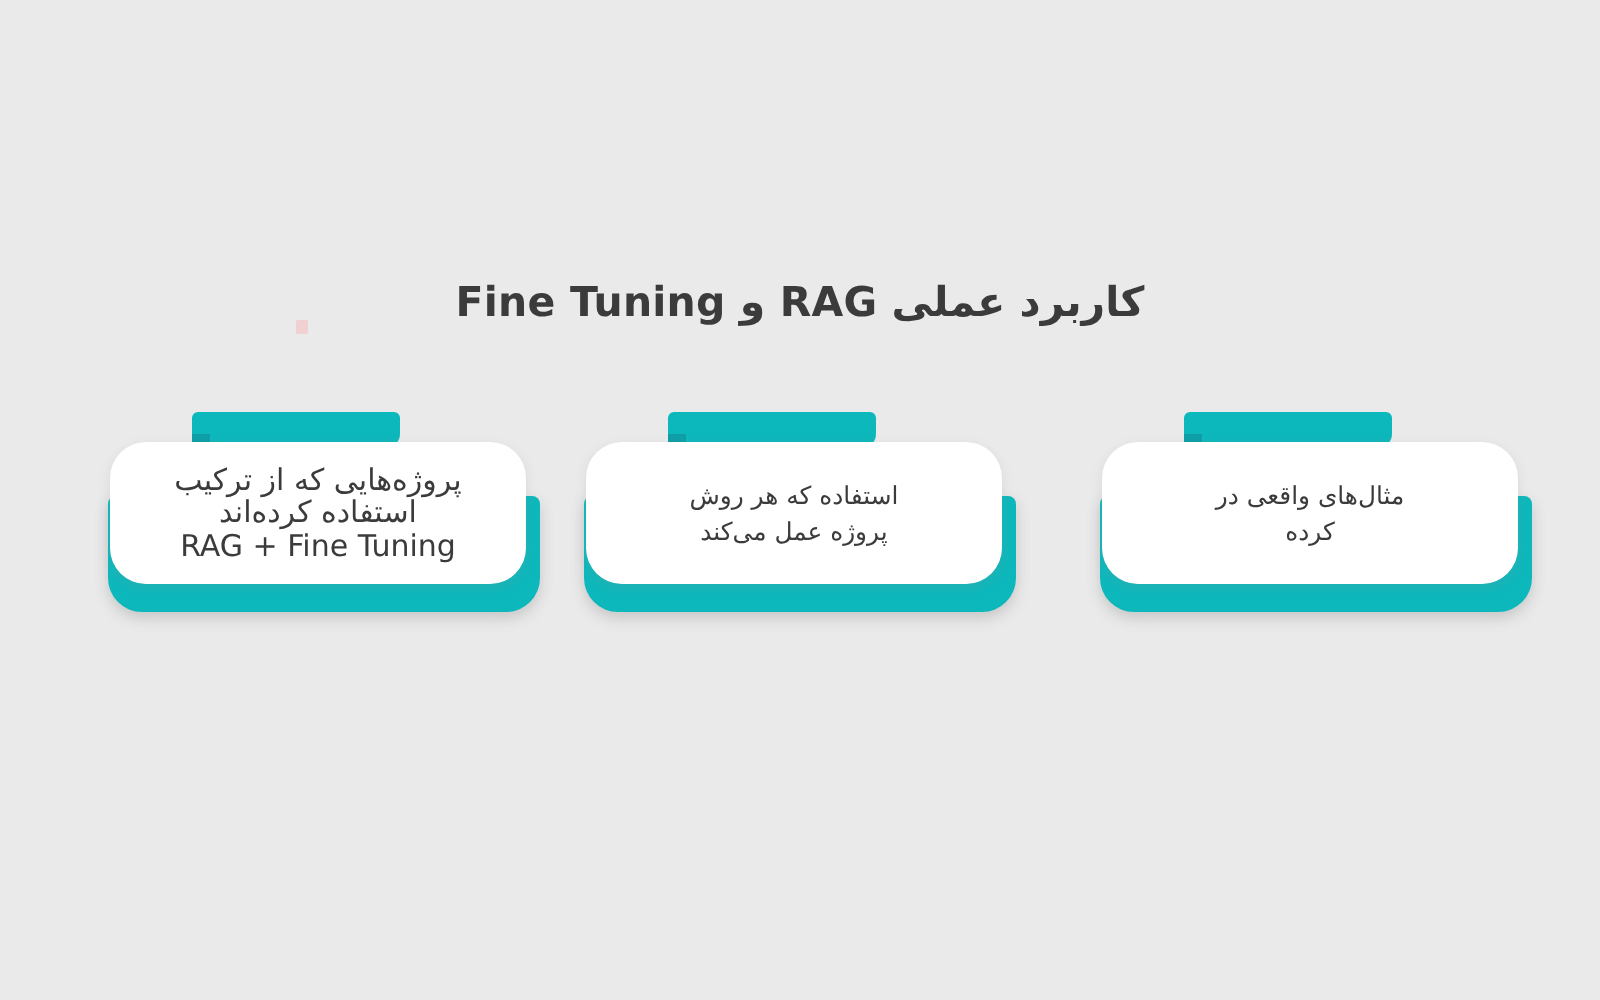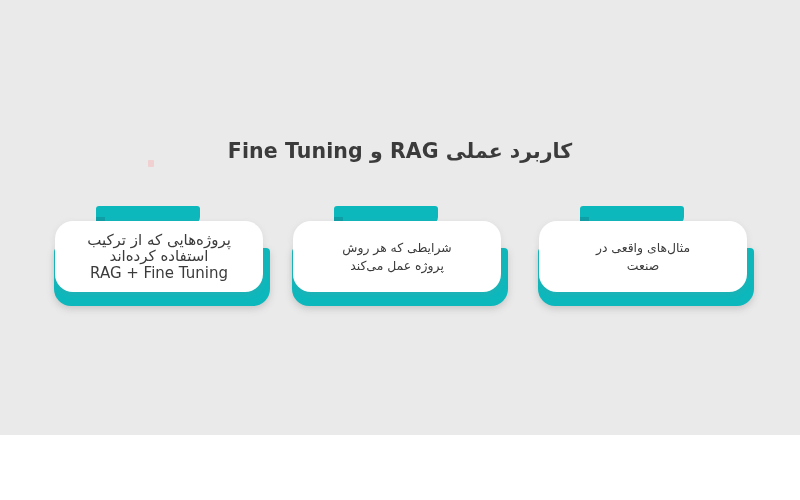--- a/index.html
+++ b/index.html
@@ -11,21 +11,21 @@
   body {
     width: 800px;
     height: 500px;
     overflow: hidden;
     font-family: "DejaVu Sans", "Liberation Sans", sans-serif;
   }
 
   #slide {
     position: relative;
     width: 800px;
-    height: 435px;
+    height: 500px;
     background: #eaeaea;
     overflow: hidden;
   }
 
   
   #speck {
     position: absolute;
     left: 148px;
     top: 160px;
     width: 6px;
@@ -62,21 +62,21 @@
 
   .card {
     position: absolute;
     top: 204px;
     width: 216px;
     height: 104px;
   }
 
   .card-1 { left: 54px;  }
   .card-2 { left: 292px; }
-  .card-3 { left: 538px; }
+  .card-3 { left: 550px; }
 
   
   .card-frame {
     position: absolute;
     left: 0px;
     top: 44px;
     width: 216px;
     height: 58px;
     background: #0db8bc;
     border-radius: 4px 4px 17px 17px;
@@ -164,35 +164,35 @@
       </div>
     </div>
 
     <div class="card card-2">
       <div class="card-frame"></div>
       <div class="card-tab"></div>
       <div class="card-tab-notch"></div>
       <div class="card-panel">
         <div class="card-text">
           <div>
-            <div>شرایطی که هر روش</div>
+            <div>استفاده که هر روش</div>
             <div>پروژه عمل می‌کند</div>
           </div>
         </div>
       </div>
     </div>
 
     <div class="card card-3">
       <div class="card-frame"></div>
       <div class="card-tab"></div>
       <div class="card-tab-notch"></div>
       <div class="card-panel">
         <div class="card-text">
           <div>
             <div>مثال‌های واقعی در</div>
-            <div>صنعت</div>
+            <div>کرده</div>
           </div>
         </div>
       </div>
     </div>
 
   </div>
 </div>
 
 </body></html>

